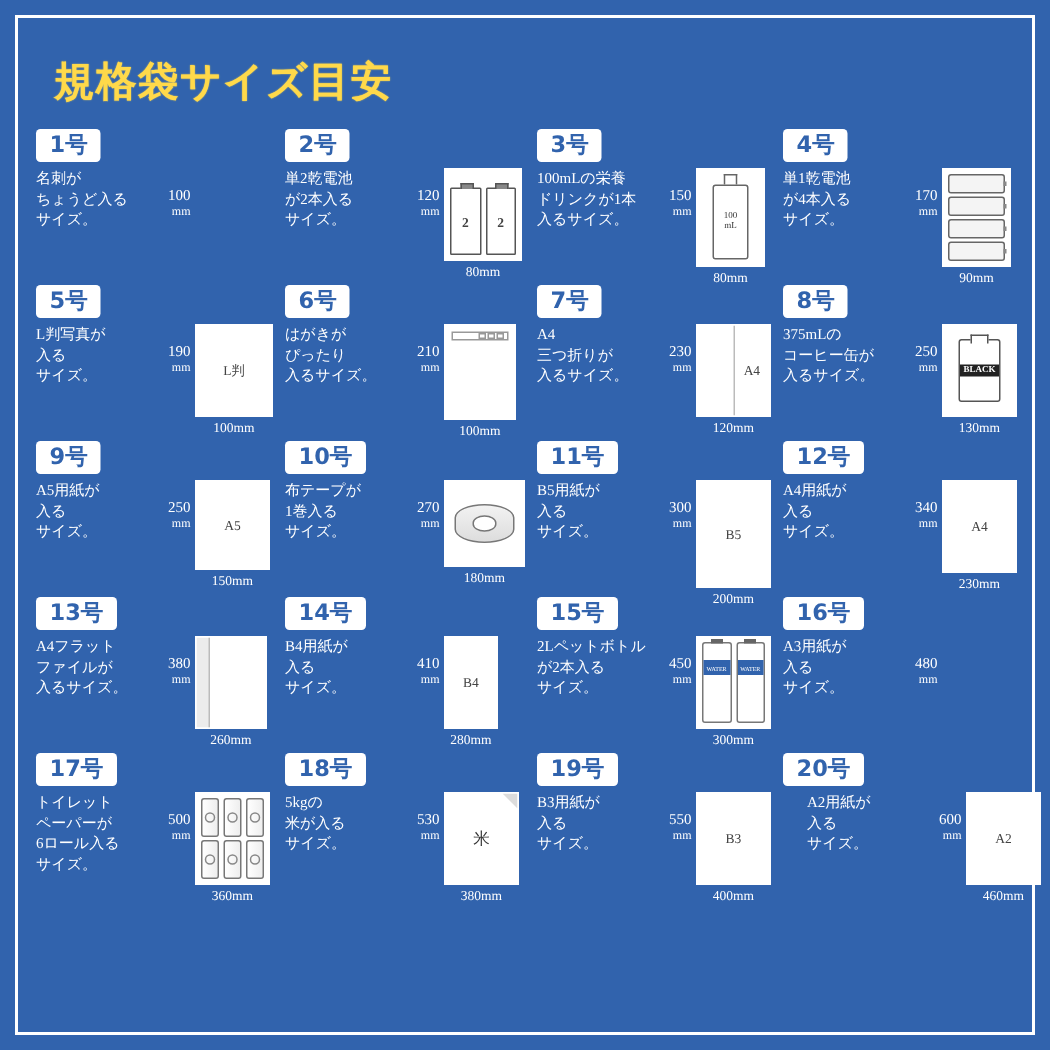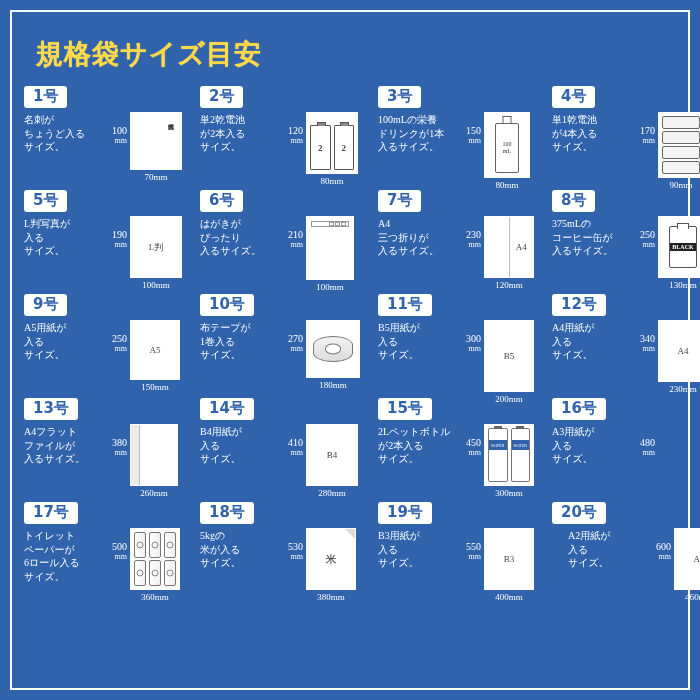--- a/index.html
+++ b/index.html
@@ -31,21 +31,21 @@
     font-weight: bold;
     letter-spacing: 1px;
     padding: 14px 0 6px 14px;
     text-shadow: 0 0 1px #ffd94a;
   }
   #grid {
     margin-top: 8px;
     display: grid;
     grid-template-columns: repeat(4, 1fr);
     grid-auto-rows: 101px;
-    gap: 3px 14px;
+    gap: 3px 4px;
   }
   .cell {
     position: relative;
     padding: 0 2px;
   }
   .badge {
     display: inline-block;
     background: #ffffff;
     color: #3163ad;
     font-weight: bold;
@@ -169,26 +169,20 @@
     <div id="title">規格袋サイズ目安</div>
     <div id="grid">
         <div class="cell"><span class="badge">1号</span><div class="body">
             <div class="desc" style="white-space: pre-line;">名刺が
 ちょうど入る
 サイズ。</div>
             <div class="dimcol">
               <span class="num">100</span>
               <span class="unit">mm</span>
             </div>
-            <div class="figwrap">
-              <div class="fig" style="width:52px;height:58px">
-                <div class="card-lines">明日来太郎</div>
-              </div>
-              <div class="width">70mm</div>
-            </div>
           </div></div>
         <div class="cell"><span class="badge">2号</span><div class="body">
             <div class="desc" style="white-space: pre-line;">単2乾電池
 が2本入る
 サイズ。</div>
             <div class="dimcol">
               <span class="num">120</span>
               <span class="unit">mm</span>
             </div>
             <div class="figwrap">
@@ -400,21 +394,21 @@
           </div></div>
         <div class="cell"><span class="badge">14号</span><div class="body">
             <div class="desc" style="white-space: pre-line;">B4用紙が
 入る
 サイズ。</div>
             <div class="dimcol">
               <span class="num">410</span>
               <span class="unit">mm</span>
             </div>
             <div class="figwrap">
-              <div class="fig" style="width:52px;height:62px">
+              <div class="fig" style="width:36px;height:62px">
                 <span class="lbl">B4</span>
               </div>
               <div class="width">280mm</div>
             </div>
           </div></div>
         <div class="cell"><span class="badge">15号</span><div class="body">
             <div class="desc" style="white-space: pre-line;">2Lペットボトル
 が2本入る
 サイズ。</div>
             <div class="dimcol">

